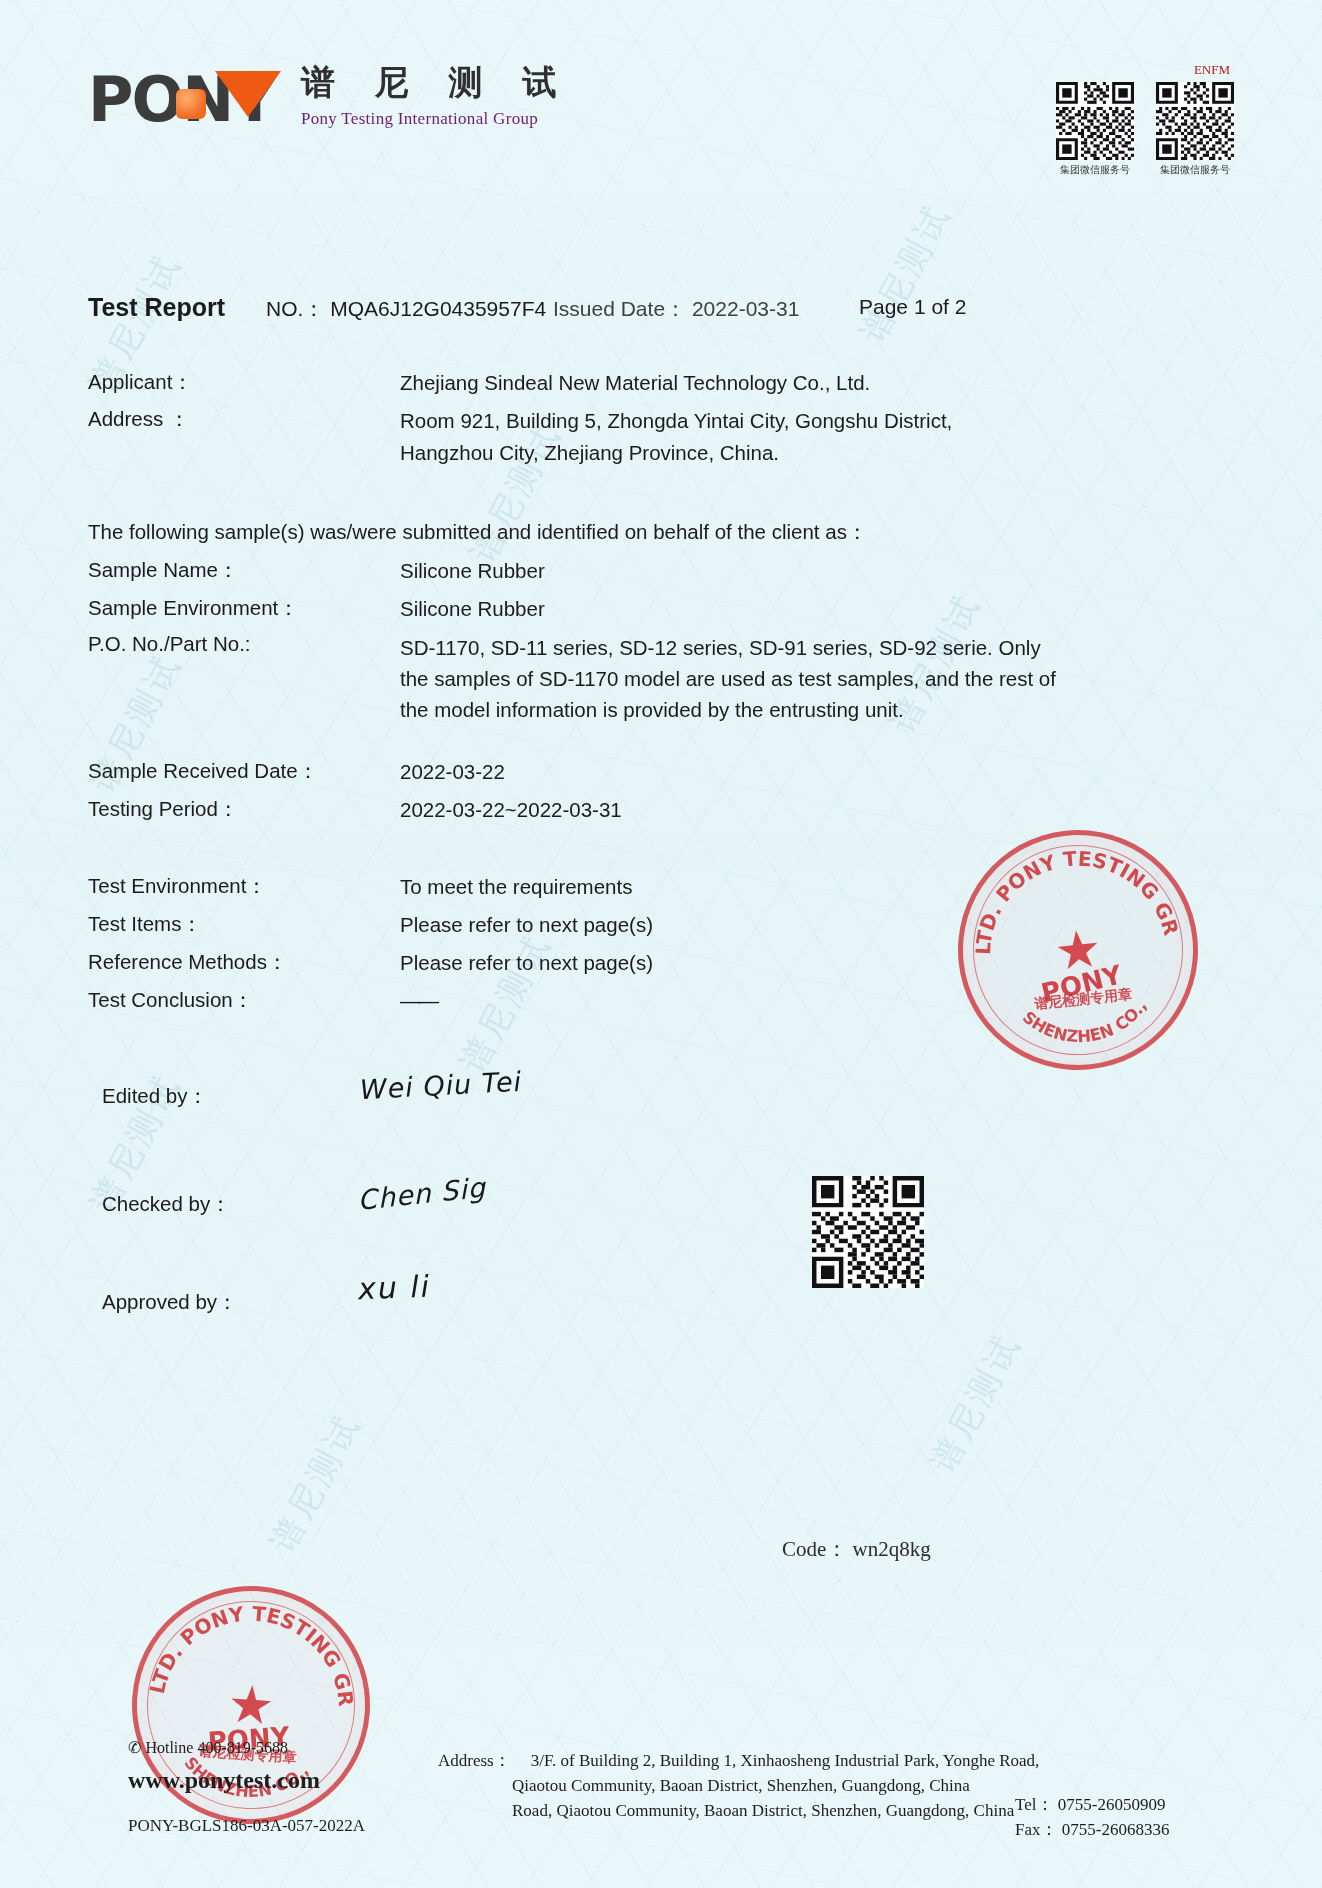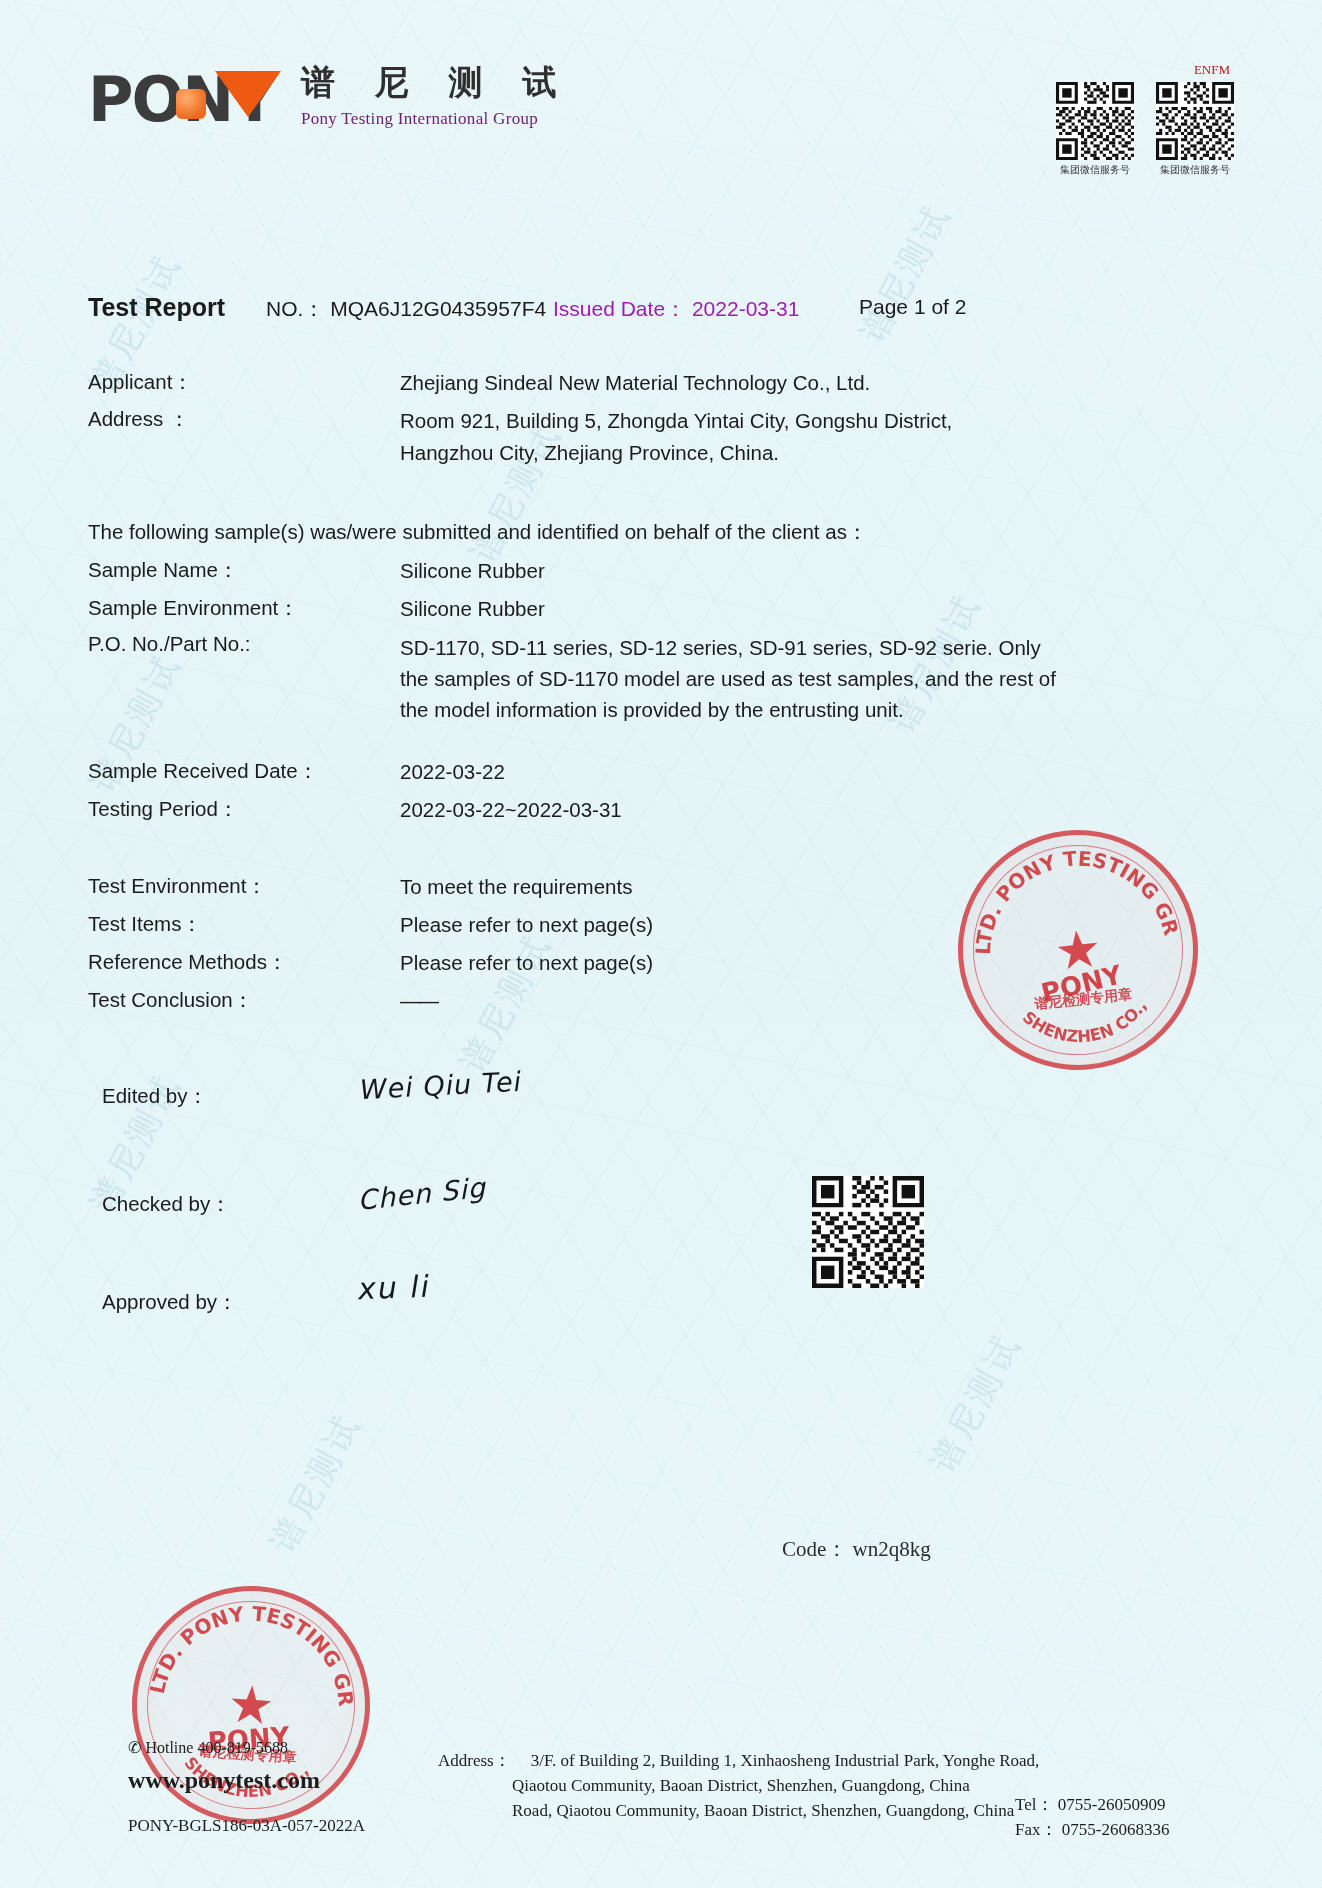--- a/index.html
+++ b/index.html
@@ -57,21 +57,21 @@
   .qr-cell { text-align:center; }
   .qr-cap { font-size:10px; color:#333; margin-top:3px; font-family:"DejaVu Sans",sans-serif; }
 
   
   .qr { image-rendering:pixelated; display:block; }
 
   
   .title-row { position:absolute; left:88px; top:293px; width:1146px; height:30px; }
   .t-main { position:absolute; left:0; top:0; font-size:25px; font-weight:bold; color:#1b1b1b; }
   .t-no   { position:absolute; left:178px; top:2px; font-size:21px; color:#1b1b1b; }
-  .t-date { position:absolute; left:465px; top:2px; font-size:21px; color:#a21caf;text-align:right; }
+  .t-date { position:absolute; left:465px; top:2px; font-size:21px; color:#404040;text-align:right; }
   .t-page { position:absolute; left:735px; top:2px; font-size:21px; color:#1b1b1b;margin-left:36px; }
 
   
   .row { position:absolute; left:88px; width:1150px; font-size:20.5px; color:#1b1b1b; }
   .lbl { position:absolute; left:0; top:0; white-space:nowrap; }
   .val { position:absolute; left:312px; top:0; width:640px; line-height:29px; }
   .val.wide { width:645px; }
   .fullline { position:absolute; left:88px; font-size:20.5px; color:#1b1b1b; }
 
   

